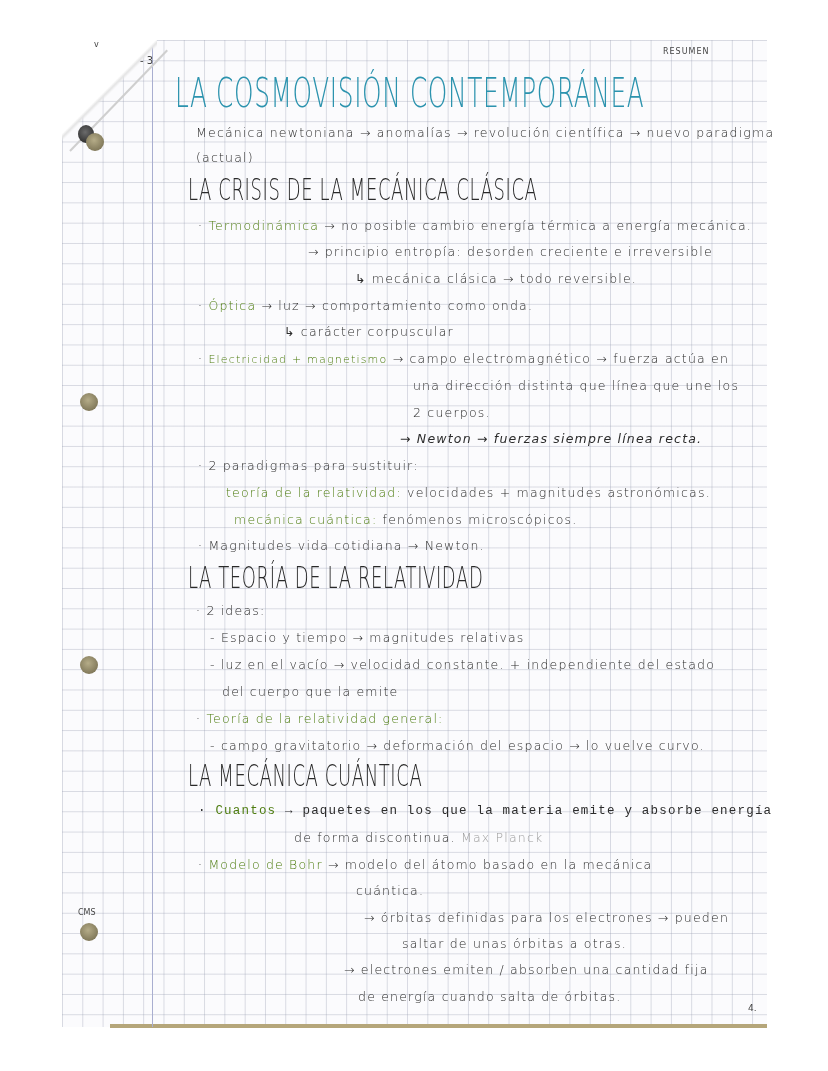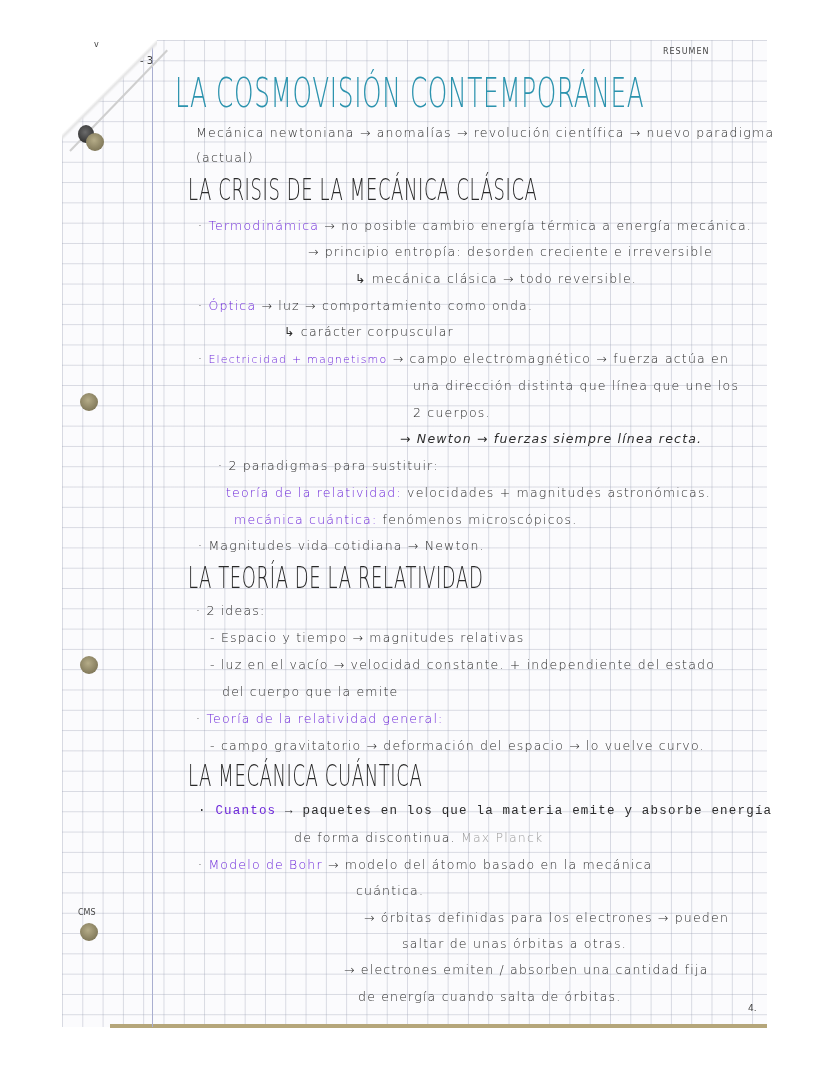--- a/index.html
+++ b/index.html
@@ -17,21 +17,21 @@
   .curl { position:absolute; left:62px; top:40px; width:95px; height:100px;
           background:linear-gradient(135deg, #ffffff 48%, #e4e4e4 50%, transparent 52%); }
   .curl-line { position:absolute; left:70px; top:150px; width:140px; height:2px; background:#cfcfcf;
           transform-origin:left center; transform:rotate(-46deg); }
   .hole { position:absolute; width:18px; height:18px; border-radius:50%;
           background:radial-gradient(circle at 45% 40%, #b5ac88, #6d6548); }
   .hole.dark { background:radial-gradient(circle at 45% 40%, #6b6b6b, #1d1d1d); }
   .tiny { position:absolute; font-size:8px; color:#444; }
   .txt { position:absolute; font-family:"DejaVu Sans", sans-serif; font-size:12.5px; color:#2b2b2b;
          white-space:nowrap; letter-spacing:1.2px; font-weight:300; }
-  .teal { color:#6d28d9; }
+  .teal { color:#4d7c0f; }
   .grey { color:#9d9d9d; }
   .title { position:absolute; font-family:"DejaVu Sans", sans-serif; color:#2c93ae; font-size:40px;
            font-weight:300; letter-spacing:1px; transform:scaleX(0.62); transform-origin:left top;
            white-space:nowrap; }
   .h2 { position:absolute; font-family:"DejaVu Sans", sans-serif; color:#2a2a2a; font-size:30px;
         font-weight:300; letter-spacing:1px; transform:scaleX(0.6); transform-origin:left top;
         white-space:nowrap; }
 </style>
 </head>
 <body>
@@ -78,21 +78,21 @@
 
 <div class="txt" style="left:198px;top:351px;">
   <span>·</span>
   <span class="teal" style="font-size:11px;">Electricidad + magnetismo</span>
   <span>→ campo electromagnético → fuerza actúa en</span>
 </div>
 <div class="txt" style="left:413px;top:378px;">una dirección distinta que línea que une los</div>
 <div class="txt" style="left:413px;top:405px;">2 cuerpos.</div>
 <div class="txt" style="left:400px;top:431px;font-style:italic;">→ Newton → fuerzas siempre línea recta.</div>
 
-<div class="txt" style="left:198px;top:458px;margin-left:20px;">
+<div class="txt" style="left:198px;top:458px;">
   <span>·</span>
   <span>2 paradigmas para sustituir:</span>
 </div>
 <div class="txt" style="left:226px;top:485px;">
   <span class="teal">teoría de la relatividad:</span>
   <span>velocidades + magnitudes astronómicas.</span>
 </div>
 <div class="txt" style="left:226px;top:512px;margin-left:8px;">
   <span class="teal">mecánica cuántica:</span>
   <span>fenómenos microscópicos.</span>

